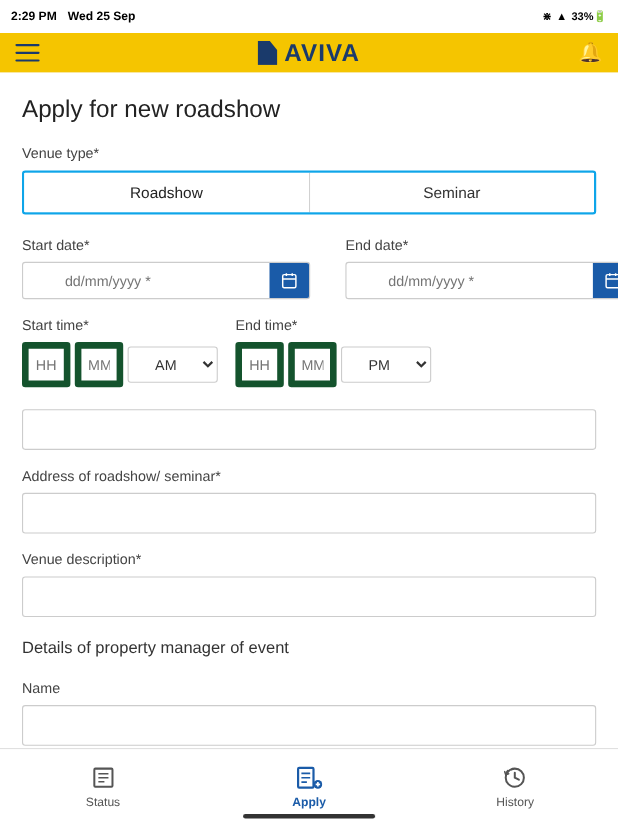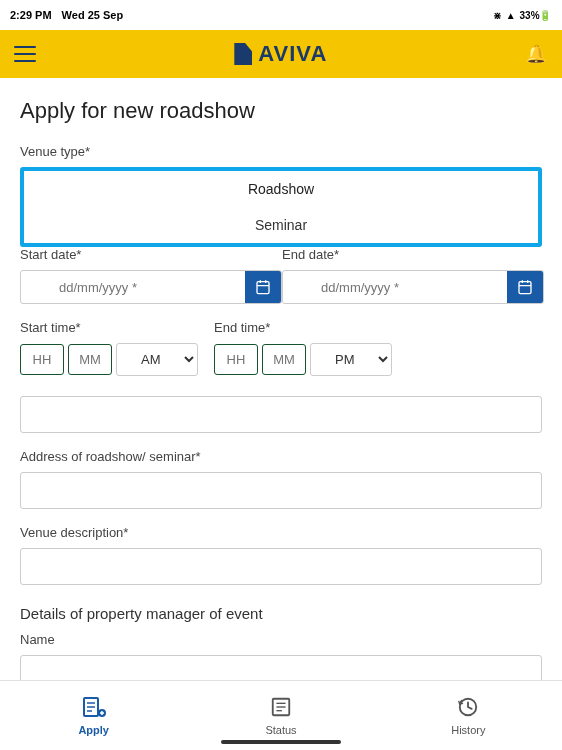--- a/index.html
+++ b/index.html
@@ -24,21 +24,21 @@
       font-size: 11px;
       font-weight: 600;
       color: #000;
     }
     .status-bar-left { display: flex; align-items: center; gap: 4px; }
     .status-bar-right { display: flex; align-items: center; gap: 4px; font-size: 10px; }
 
     
     .header {
       background: #f5c500;
-      height: 48px;
+      height: 36px;
       display: flex;
       align-items: center;
       justify-content: space-between;
       padding: 0 14px;
     }
     .header-menu-icon {
       width: 22px;
       height: 16px;
       display: flex;
       flex-direction: column;
@@ -90,24 +90,24 @@
     .form-section-label {
       font-size: 13px;
       color: #444;
       margin-bottom: 8px;
       font-weight: 400;
     }
 
     
     .toggle-group {
       display: flex;
-      border: 4px solid #0ea5e9;
+      border: 2px solid #0ea5e9;
       border-radius: 3px;
       overflow: hidden;
-      flex-direction: column;
+      margin-bottom: 20px;
     }
     .toggle-btn {
       flex: 1;
       padding: 10px 0;
       text-align: center;
       font-size: 14px;
       cursor: pointer;
       background: #fff;
       color: #333;
       border: none;
@@ -119,21 +119,21 @@
       font-weight: 400;
     }
     .toggle-divider {
       width: 1px;
       background: #ccc;
     }
 
     
     .date-row {
       display: flex;
-      gap: 0;
+      gap: 32px;
       margin-bottom: 16px;
     }
     .date-group {
       flex: 1;
     }
     .date-input-wrap {
       display: flex;
       align-items: center;
       border: 1px solid #ccc;
       border-radius: 3px;
@@ -168,21 +168,21 @@
       margin-bottom: 20px;
     }
     .time-group {
       flex: 1;
       display: flex;
       gap: 4px;
       align-items: center;
     }
     .time-input {
       width: 44px;
-      border: 1px solid #14532d;
+      border: 6px solid #14532d;
       border-radius: 3px;
       padding: 7px 6px;
       font-size: 13px;
       color: #4d7c0f;
       text-align: center;
       outline: none;
     }
     .ampm-select {
       border: 1px solid #ccc;
       border-radius: 3px;
@@ -205,21 +205,21 @@
       color: #333;
       outline: none;
       background: #fff;
       margin-bottom: 16px;
     }
 
     .section-title {
       font-size: 15px;
       font-weight: 400;
       color: #333;
-      margin-bottom: 10px;
+      margin-bottom: 20px;
       margin-top: 4px;
     }
 
     
     .bottom-nav {
       position: fixed;
       bottom: 0;
       left: 0;
       width: 562px;
       height: 70px;
@@ -379,48 +379,48 @@
   
   <div class="form-section-label">Designation</div>
   <input type="text" class="text-input" style="">
 
   
   
 
 </div>
 
 <div class="bottom-nav">
+  <div class="nav-item">
+    <div class="nav-icon">
+      <svg width="22" height="22" viewBox="0 0 24 24" fill="none">
+        <rect x="3" y="3" width="18" height="18" rx="1" stroke="#555" stroke-width="2"></rect>
+        <line x1="7" y1="8" x2="17" y2="8" stroke="#555" stroke-width="1.5"></line>
+        <line x1="7" y1="12" x2="17" y2="12" stroke="#555" stroke-width="1.5"></line>
+        <line x1="7" y1="16" x2="13" y2="16" stroke="#555" stroke-width="1.5"></line>
+      </svg>
+    </div>
+    <span class="nav-label">Status</span>
+  </div>
   <div class="nav-item active">
     <div class="nav-icon">
       <svg width="24" height="22" viewBox="0 0 24 22" fill="none">
         <rect x="2" y="2" width="14" height="18" rx="1" stroke="#1a5ba8" stroke-width="2"></rect>
         <line x1="5" y1="7" x2="13" y2="7" stroke="#1a5ba8" stroke-width="1.5"></line>
         <line x1="5" y1="11" x2="13" y2="11" stroke="#1a5ba8" stroke-width="1.5"></line>
         <line x1="5" y1="15" x2="10" y2="15" stroke="#1a5ba8" stroke-width="1.5"></line>
         <circle cx="20" cy="17" r="4" fill="#1a5ba8"></circle>
         <line x1="18" y1="17" x2="22" y2="17" stroke="white" stroke-width="1.5"></line>
         <line x1="20" y1="15" x2="20" y2="19" stroke="white" stroke-width="1.5"></line>
       </svg>
     </div>
     <span class="nav-label">Apply</span>
   </div>
   <div class="nav-item">
     <div class="nav-icon">
       <svg width="22" height="22" viewBox="0 0 24 24" fill="none">
-        <rect x="3" y="3" width="18" height="18" rx="1" stroke="#555" stroke-width="2"></rect>
-        <line x1="7" y1="8" x2="17" y2="8" stroke="#555" stroke-width="1.5"></line>
-        <line x1="7" y1="12" x2="17" y2="12" stroke="#555" stroke-width="1.5"></line>
-        <line x1="7" y1="16" x2="13" y2="16" stroke="#555" stroke-width="1.5"></line>
-      </svg>
-    </div>
-    <span class="nav-label">Status</span>
-  </div>
-  <div class="nav-item">
-    <div class="nav-icon">
-      <svg width="22" height="22" viewBox="0 0 24 24" fill="none">
         <circle cx="12" cy="12" r="9" stroke="#555" stroke-width="2"></circle>
         <polyline points="12,7 12,12 16,14" stroke="#555" stroke-width="2" fill="none" stroke-linecap="round"></polyline>
         <path d="M5 5 Q3 7 3 9" stroke="#555" stroke-width="1.5" fill="none" stroke-linecap="round"></path>
         <polyline points="2,6 3,9 6,8" stroke="#555" stroke-width="1.5" fill="none" stroke-linecap="round"></polyline>
       </svg>
     </div>
     <span class="nav-label">History</span>
   </div>
 </div>
 

